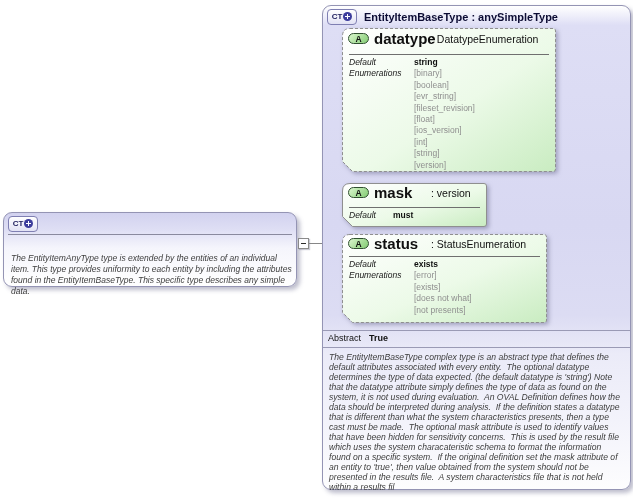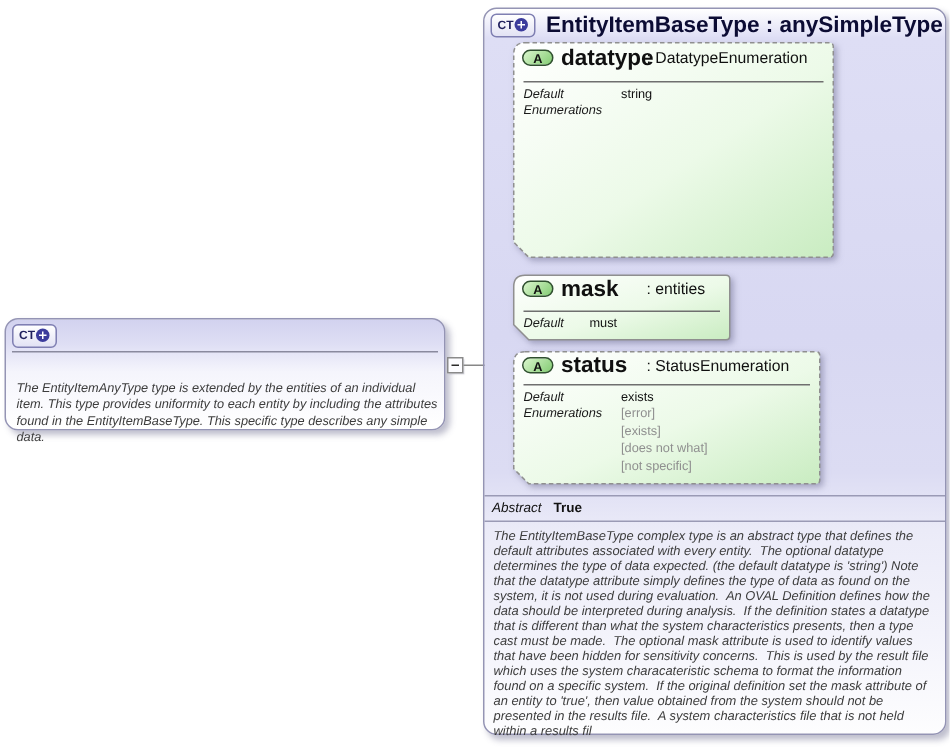--- a/index.html
+++ b/index.html
@@ -16,21 +16,21 @@
     background:linear-gradient(to bottom,#ffffff 0%,#dedef5 4%,#d8d8f2 45%,#dcdcf3 64%,#ebebf8 72%,#f3f3fb 86%,#fdfdfe 100%);}
 
   .ct-title-row{position:absolute;top:2px;left:4px;display:flex;align-items:center;gap:7px;height:17px;}
   .ct-icon{width:30px;height:16px;border:1px solid #7f7fb2;border-radius:4px;flex:none;
     background:linear-gradient(#ffffff,#e2e2f4);display:inline-flex;align-items:center;justify-content:center;gap:1px;box-sizing:border-box;}
   .ct-icon-label{font-size:8px;font-weight:bold;color:#20205e;}
   .ct-plus{width:9px;height:9px;background:#3c3c9c;border-radius:50%;position:relative;flex:none;}
   .ct-plus::before,.ct-plus::after{content:"";position:absolute;background:#ffffff;}
   .ct-plus::before{left:2px;top:4px;width:5px;height:1px;}
   .ct-plus::after{left:4px;top:2px;width:1px;height:5px;}
-  .ct-title{font-size:15px;font-weight:bold;color:#0c0c34;white-space:nowrap;}
+  .ct-title{font-size:11px;font-weight:bold;color:#0c0c34;white-space:nowrap;}
 
   .hr{position:absolute;height:1px;background:#8a8a9e;}
   .left-box .hr{left:4px;right:4px;top:21px;}
 
   .box-desc{position:absolute;font-style:italic;color:#3d3d3d;white-space:pre-wrap;}
   .left-box .box-desc{left:7px;right:4px;top:24px;font-size:8.5px;line-height:11px;margin-top:16px;}
   .right-box .box-desc{left:6px;right:5px;top:346px;font-size:8.6px;line-height:10px;}
 
   
   .attr{position:absolute;}
@@ -39,27 +39,27 @@
   .a-icon{width:21px;height:11px;border:1px solid #2f4f2f;border-radius:6px;flex:none;box-sizing:border-box;
     background:linear-gradient(135deg,#daf6cd,#84cc74);font-size:8.5px;font-weight:bold;color:#111111;
     display:inline-flex;align-items:center;justify-content:center;}
   .attr-name{margin-left:5px;width:57px;font-size:15px;font-weight:bold;color:#101010;flex:none;}
   .attr-type{font-size:10.5px;font-weight:normal;color:#101010;white-space:nowrap;}
   .attr-hr{position:absolute;left:7px;right:7px;height:1px;background:#6f6f6f;}
   .rows{position:absolute;left:7px;right:8px;font-size:8.5px;line-height:11.4px;}
   .row{display:flex;align-items:flex-start;}
   .rlbl{font-style:italic;color:#1a1a1a;width:65px;flex:none;}
   .narrow .rlbl{width:44px;}
-  .rval-bold{font-weight:normal;color:#101010;}
+  .rval-bold{font-weight:bold;color:#101010;}
   .enum-list{color:#8f8f8f;}
 
   
   .abs-sep{position:absolute;left:0;right:0;height:1px;background:#9a9ab5;}
   .abstract-row{position:absolute;left:5px;top:327px;display:flex;font-size:9px;color:#111111;}
-  .abstract-label{font-style:italic;width:41px;flex:none;}
+  .abstract-label{width:41px;flex:none;}
   .abstract-value{font-weight:bold;}
 
   
   .cline{position:absolute;background:#878787;}
   .collapse{position:absolute;left:298px;top:238px;width:11px;height:11px;border:1px solid #8a8a8a;
     background:#fcfcff;box-sizing:border-box;box-shadow:1px 1px 1px rgba(120,120,150,.4);}
   .collapse .minus{position:absolute;left:2px;top:4px;width:5px;height:1px;background:#2a2a2a;}
 </style>
 </head>
 <body>
@@ -115,32 +115,43 @@
         <span class="attr-type">: DatatypeEnumeration</span>
       </div>
       <div class="attr-hr" style="top:26px;"></div>
       <div class="rows" style="top:29px;">
         <div class="row">
           <span class="rlbl">Default</span>
           <span class="rval-bold">string</span>
         </div>
         <div class="row">
           <span class="rlbl">Enumerations</span>
+          <span class="enum-list">
+              <div>[binary]</div>
+              <div>[boolean]</div>
+              <div>[evr_string]</div>
+              <div>[fileset_revision]</div>
+              <div>[float]</div>
+              <div>[ios_version]</div>
+              <div>[int]</div>
+              <div>[string]</div>
+              <div>[version]</div>
+            </span>
         </div>
       </div>
     </div>
 
     <div class="attr narrow" style="left:19px;top:177px;width:145px;height:44px;">
       <svg class="shape" width="145" height="44" style="overflow:visible">
         <path d="M8 .5 H142 Q144.5 .5 144.5 3 V41 Q144.5 43.5 142 43.5 H10.5 L.5 33.5 V8 Q.5 .5 8 .5 Z" fill="url(#greenGrad)" stroke="#8f8f8f"></path>
       </svg>
       <div class="attr-head" style="top:3px;">
         <span class="a-icon">A</span>
         <span class="attr-name">mask</span>
-        <span class="attr-type">: entities</span>
+        <span class="attr-type">: version</span>
       </div>
       <div class="attr-hr" style="top:24px;"></div>
       <div class="rows" style="top:27px;">
         <div class="row">
           <span class="rlbl">Default</span>
           <span class="rval-bold">must</span>
         </div>
       </div>
     </div>
 
@@ -158,21 +169,21 @@
         <div class="row">
           <span class="rlbl">Default</span>
           <span class="rval-bold">exists</span>
         </div>
         <div class="row">
           <span class="rlbl">Enumerations</span>
           <span class="enum-list">
               <div>[error]</div>
               <div>[exists]</div>
               <div>[does not what]</div>
-              <div>[not specific]</div>
+              <div>[not presents]</div>
             </span>
         </div>
       </div>
     </div>
 
     <div class="abs-sep" style="top:324px;"></div>
     <div class="abstract-row">
       <span class="abstract-label">Abstract</span>
       <span class="abstract-value">True</span>
     </div>

